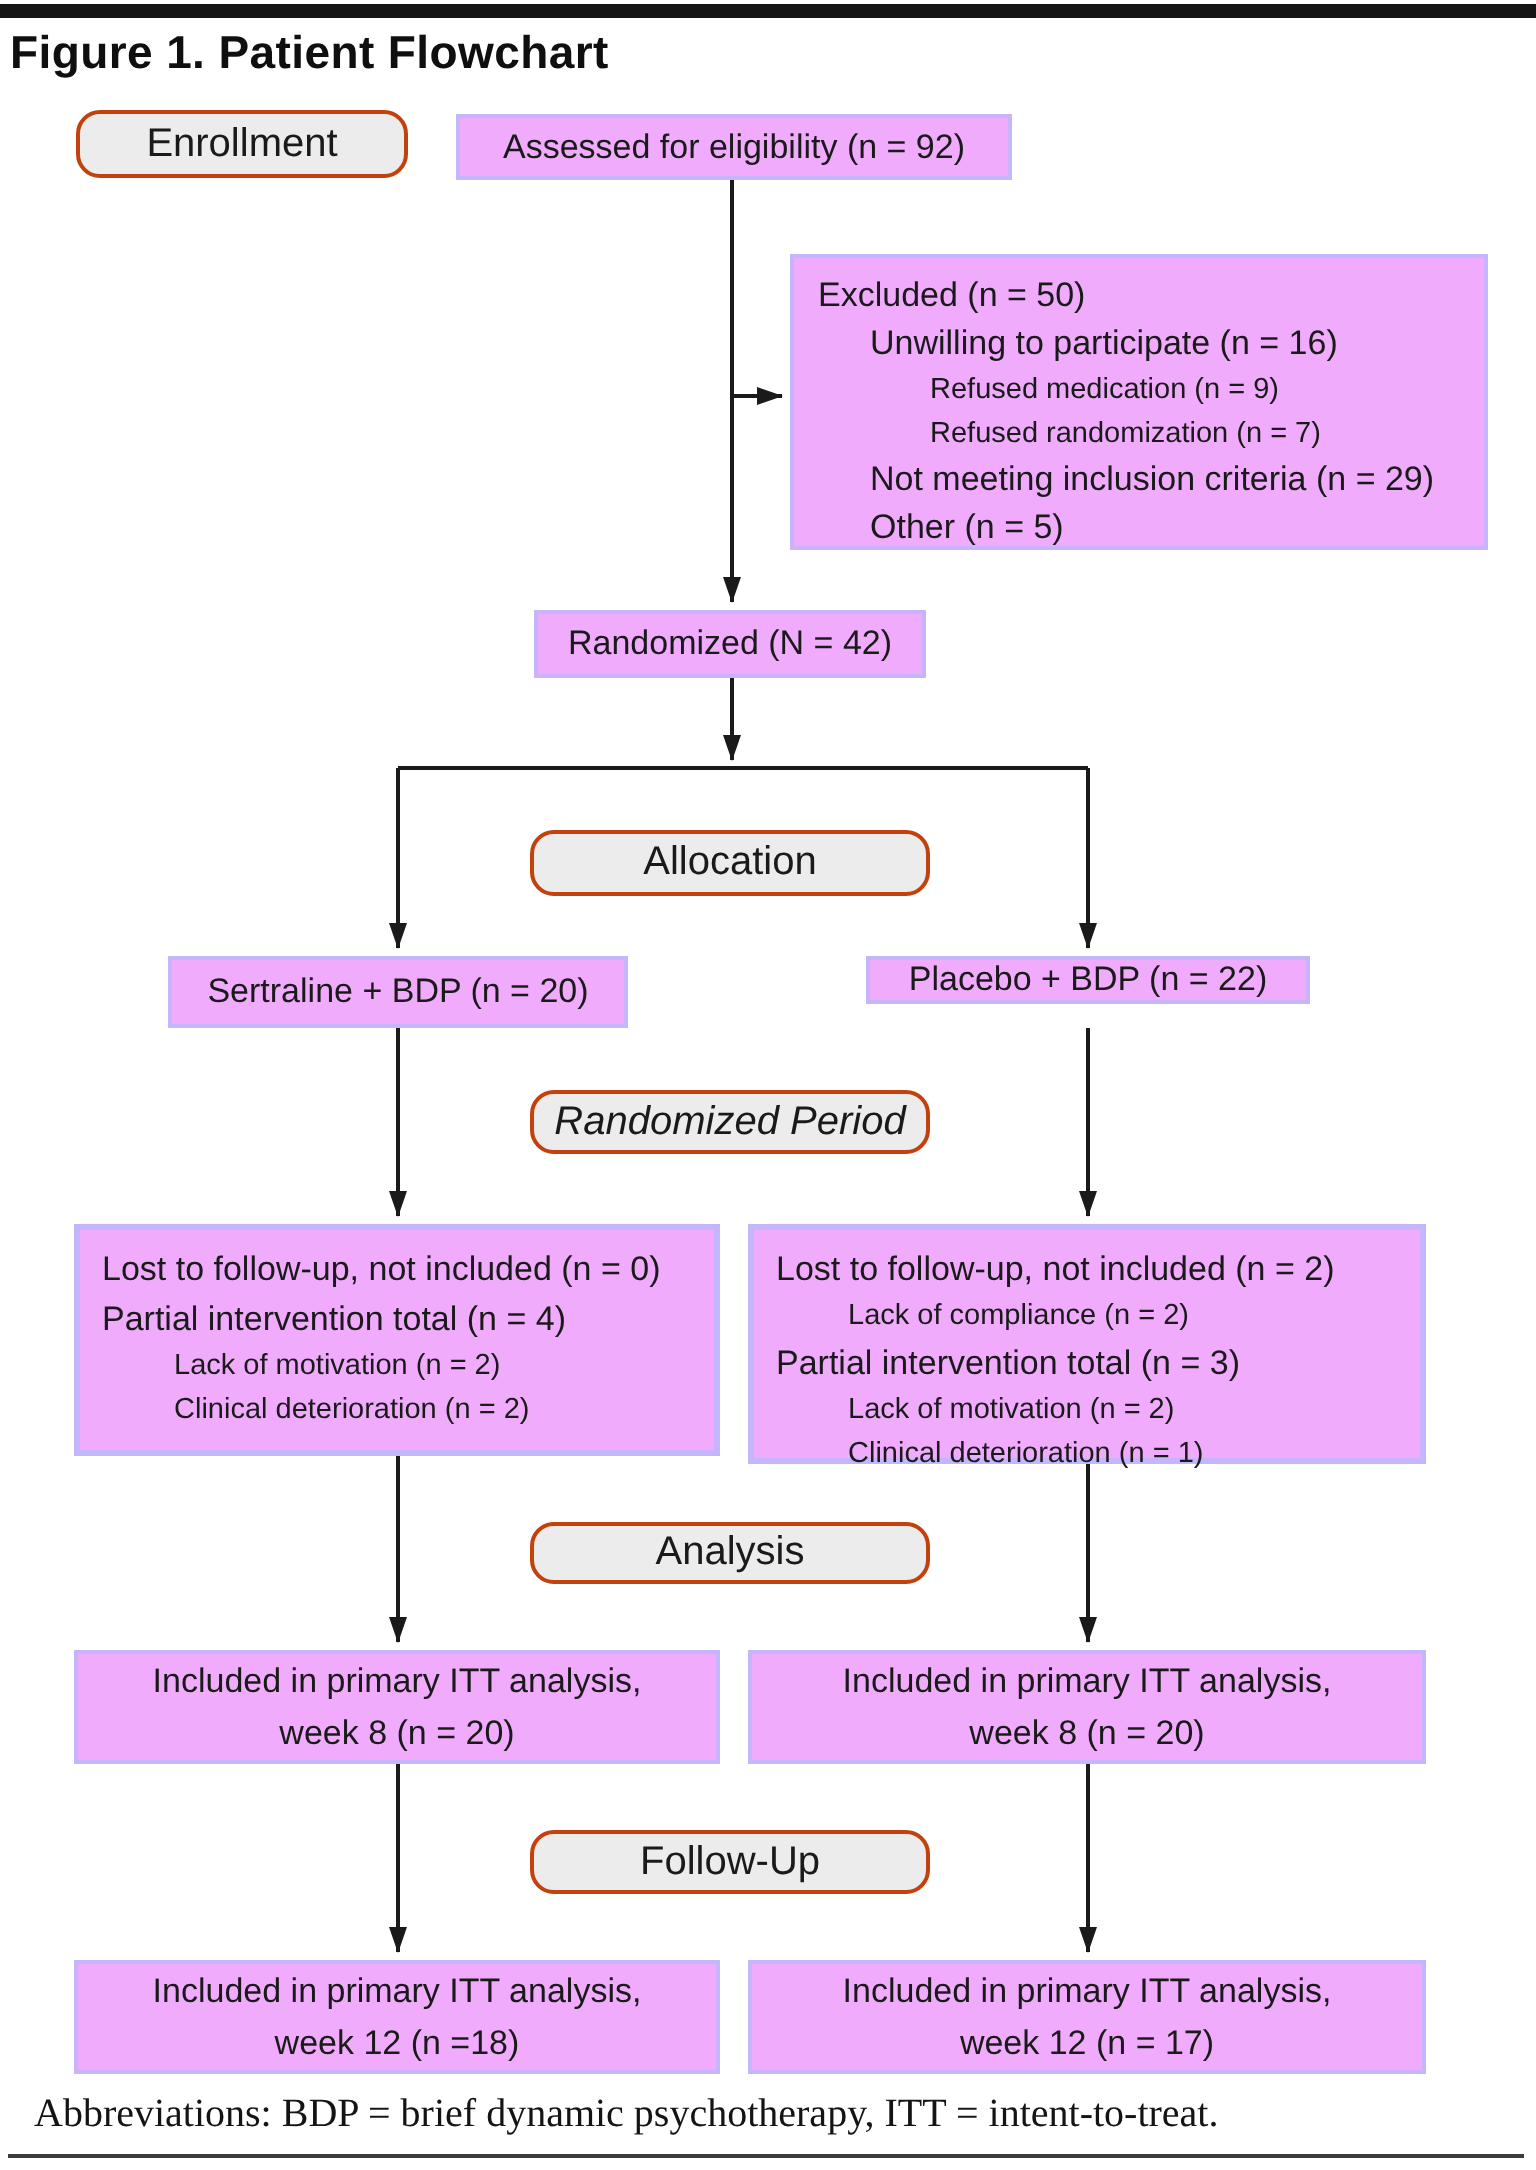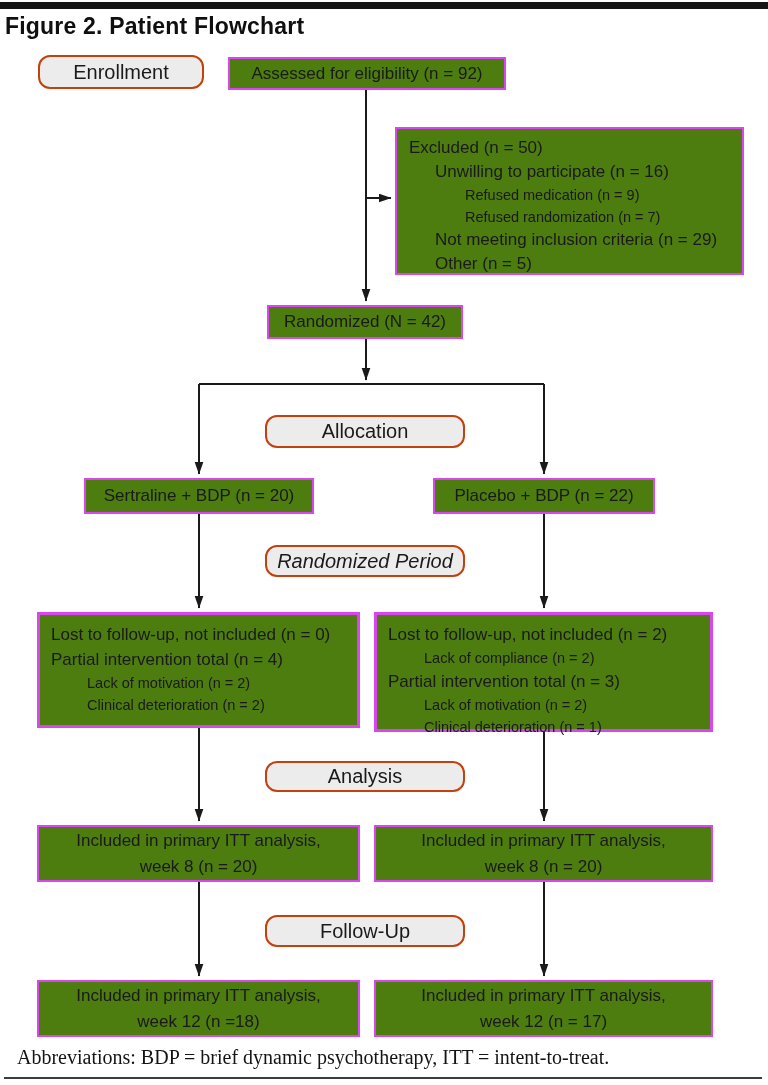--- a/index.html
+++ b/index.html
@@ -24,22 +24,22 @@
   .stage {
     position: absolute;
     background: var(--stage-fill, #ececec);
     border: 2px solid #c2410c;
     border-radius: 12px;
     display: flex; align-items: center; justify-content: center;
     font-size: 20px; box-sizing: border-box; white-space: nowrap;
   }
   .box {
     position: absolute;
-    background: #4d7c0f;
-    border: 2px solid #d946ef;
+    background: #f0abfc;
+    border: 2px solid #c4b5fd;
     box-sizing: border-box;
   }
   .box--center {
     display: flex; align-items: center; justify-content: center;
     font-size: 17px; white-space: nowrap;
   }
   .box--col {
     display: flex; flex-direction: column; align-items: center; justify-content: center;
     font-size: 17px; line-height: 26px; text-align: right;
   }
@@ -67,21 +67,21 @@
     pointer-events: none;
   }
 </style>
 </head>
 <body>
 
 <div id="figure">
 
   <div class="topbar"></div>
 
-  <div class="title">Figure 2. Patient Flowchart</div>
+  <div class="title">Figure 1. Patient Flowchart</div>
 
   <svg class="connectors" width="768" height="1085" viewBox="0 0 768 1085">
     <defs>
       <marker id="ah" markerUnits="userSpaceOnUse" markerWidth="14" markerHeight="10" refX="12.5" refY="4.5" orient="auto">
         <path d="M0,0 L13,4.5 L0,9 Z" fill="#1a1a1a"></path>
       </marker>
     </defs>
     <g stroke="#1a1a1a" stroke-width="2" fill="none">
       <path d="M366,90 V301" marker-end="url(#ah)"></path>
       <path d="M366,198 H391" marker-end="url(#ah)"></path>
@@ -111,21 +111,21 @@
     <div class="ln ind1">Unwilling to participate (n = 16)</div>
     <div class="ln ind2 sm">Refused medication (n = 9)</div>
     <div class="ln ind2 sm">Refused randomization (n = 7)</div>
     <div class="ln ind1">Not meeting inclusion criteria (n = 29)</div>
     <div class="ln ind1">Other (n = 5)</div>
   </div>
 
   <div class="box box--center" style="left:267px; top:305px; width:196px; height:34px;">Randomized (N = 42)</div>
 
   <div class="box box--center" style="left:84px; top:478px; width:230px; height:36px;">Sertraline + BDP (n = 20)</div>
-  <div class="box box--center" style="left:433px; top:478px; width:222px; height:36px;">Placebo + BDP (n = 22)</div>
+  <div class="box box--center" style="left:433px; top:478px; width:222px; height:24px;">Placebo + BDP (n = 22)</div>
 
   <div class="box box--heavy box--list pad-loss" style="left:37px; top:612px; width:323px; height:116px;">
     <div class="ln ln-big">Lost to follow-up, not included (n = 0)</div>
     <div class="ln ln-big">Partial intervention total (n = 4)</div>
     <div class="ln ind-sub sm">Lack of motivation (n = 2)</div>
     <div class="ln ind-sub sm">Clinical deterioration (n = 2)</div>
   </div>
   <div class="box box--heavy box--list pad-loss" style="left:374px; top:612px; width:339px; height:120px;">
     <div class="ln ln-big">Lost to follow-up, not included (n = 2)</div>
     <div class="ln ind-sub sm">Lack of compliance (n = 2)</div>

